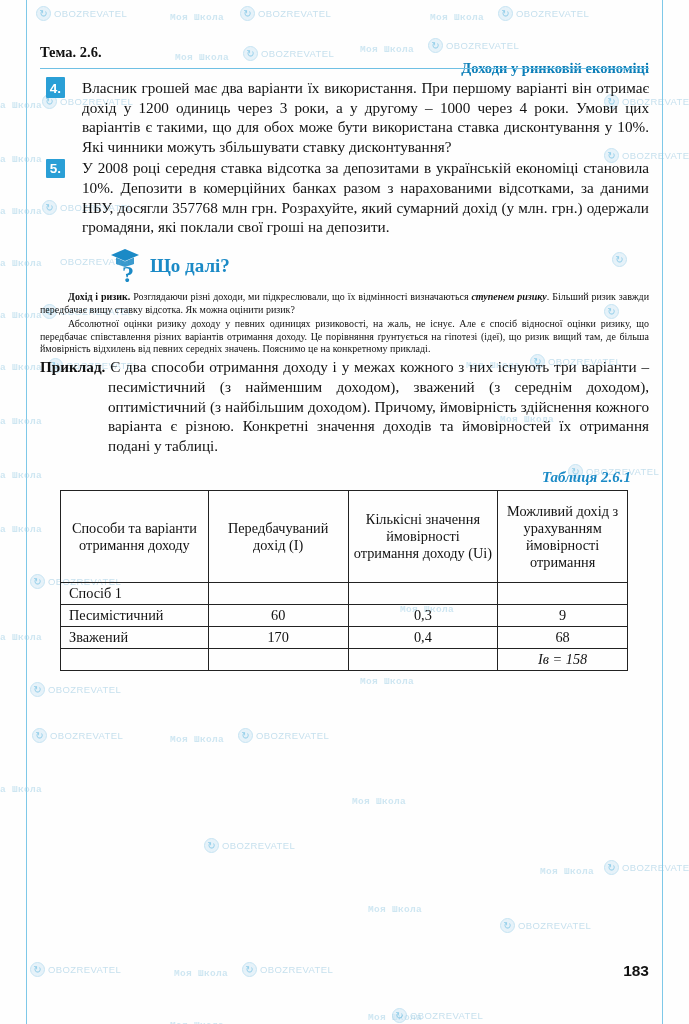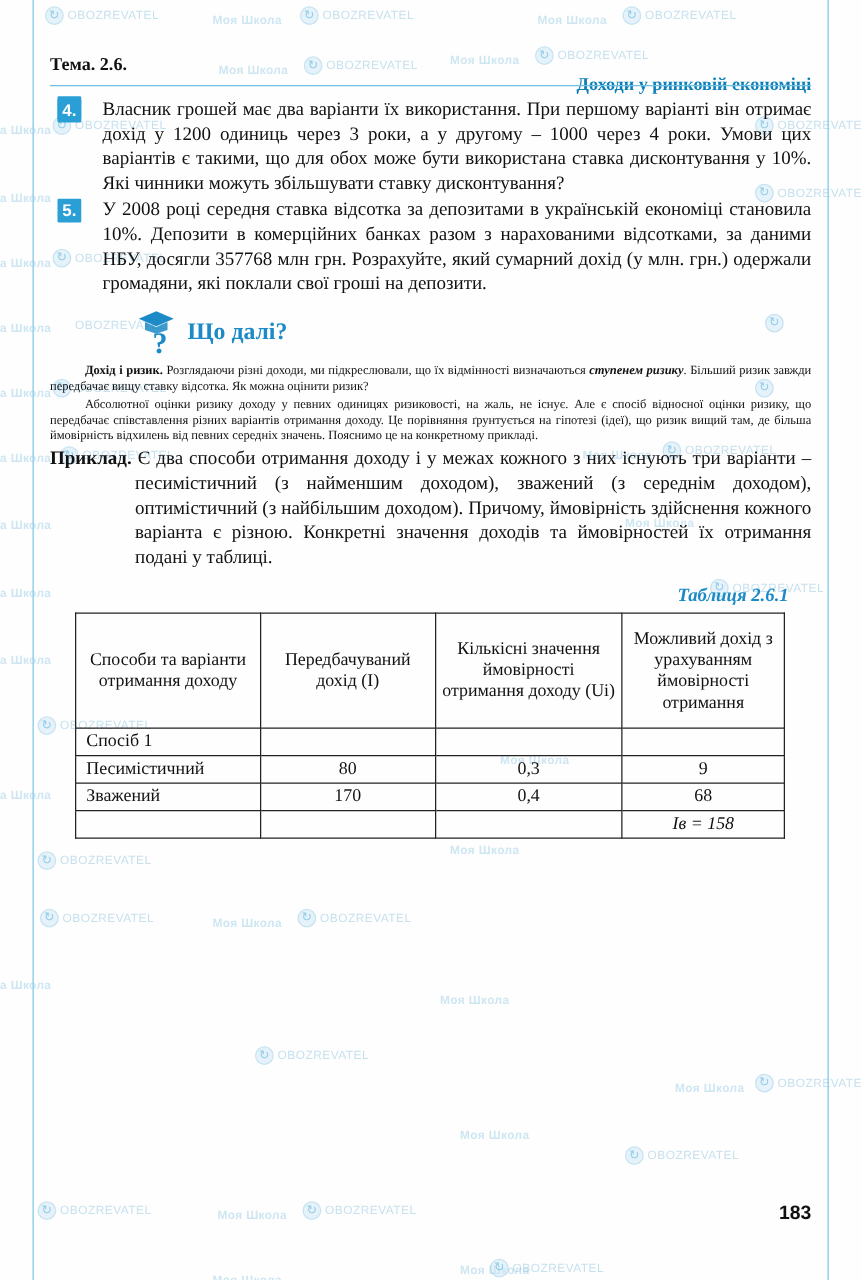--- a/index.html
+++ b/index.html
@@ -172,20 +172,21 @@
     color: #8fc3de;
     letter-spacing: 0.4px;
     vertical-align: middle;
   }
   .wm .txt2 {
     font-size: 9.5px;
     color: #9fcfe6;
     letter-spacing: 0.3px;
     vertical-align: middle;
     font-weight: bold;
+    font-family: Liberation Mono, monospace;
   }
 </style>
 </head>
 <body>
 
 <div id="page">
 
   <div class="frame-left"></div>
   <div class="frame-right"></div>
 
@@ -302,21 +303,21 @@
       </thead>
       <tbody>
         <tr>
           <td class="l cell-pad">Спосіб 1</td>
           <td class="c"></td>
           <td class="c"></td>
           <td class="c"></td>
         </tr>
         <tr>
           <td class="l">Песимістичний</td>
-          <td class="c">80</td>
+          <td class="c">60</td>
           <td class="c">0,3</td>
           <td class="c">9</td>
         </tr>
         <tr>
           <td class="l">Зважений</td>
           <td class="c">170</td>
           <td class="c">0,4</td>
           <td class="c">68</td>
         </tr>
         <tr>

